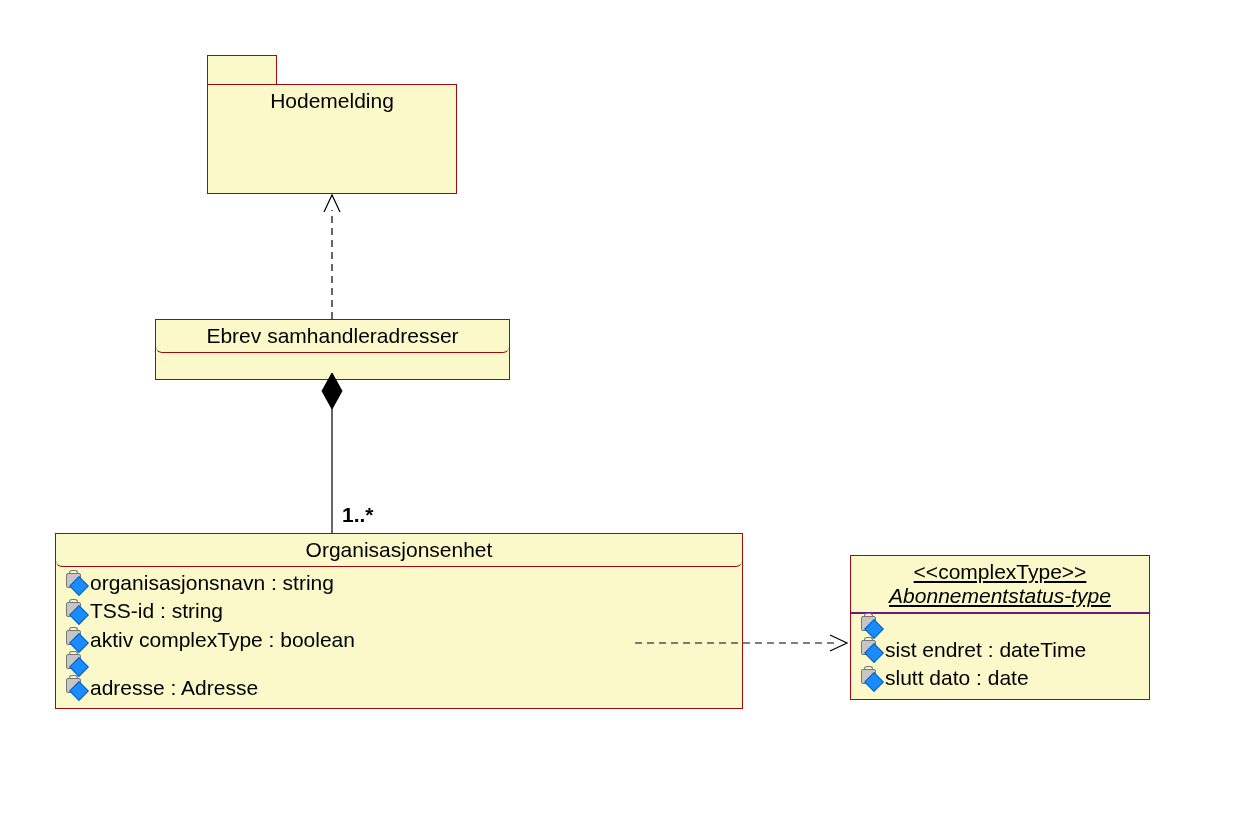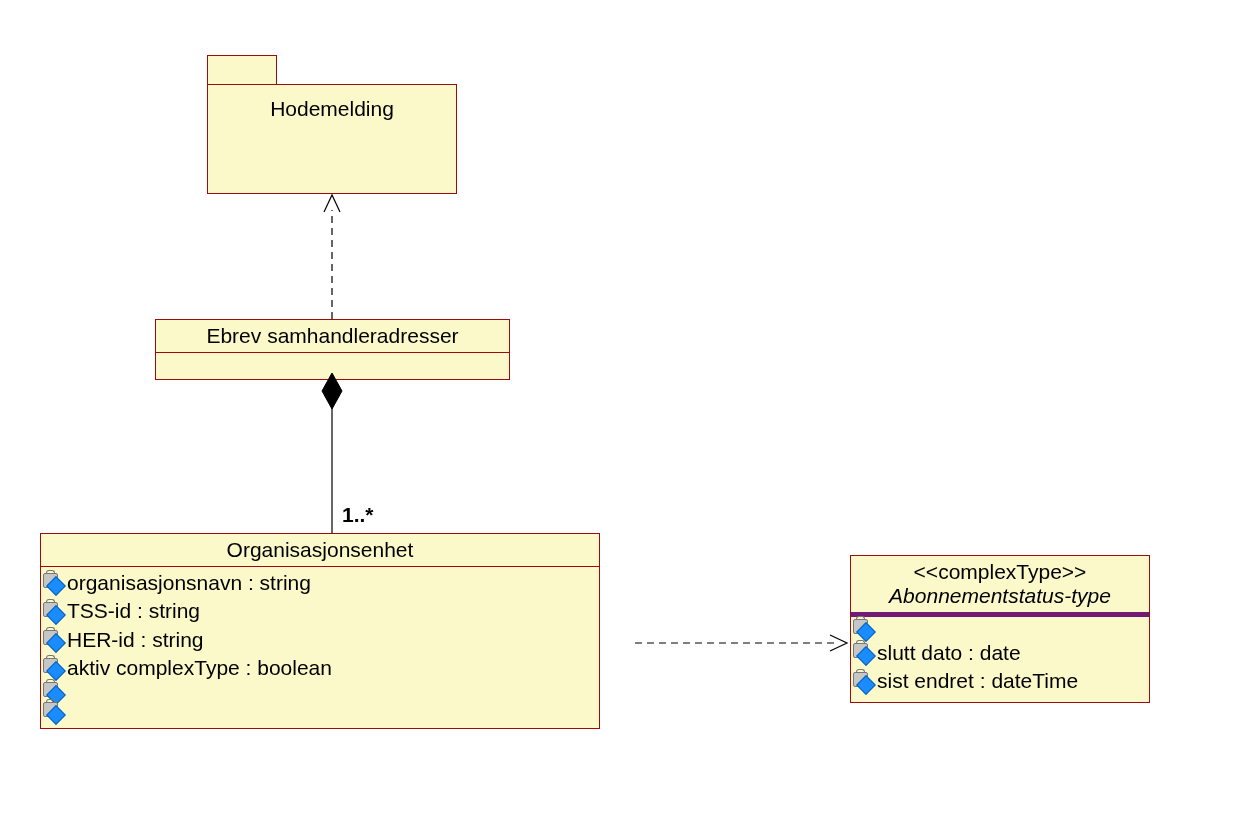--- a/index.html
+++ b/index.html
@@ -15,23 +15,24 @@
     position: absolute;
     background: #fbf9c9;
     border: 1px solid #9e0b0f;
     box-sizing: border-box;
   }
   .uml-header {
     text-align: center;
     padding: 4px 8px;
     font-size: 21px;
     border-bottom: 1px solid #9e0b0f;
+    border-radius: 6px;
   }
   .uml-body {
-    padding: 2px 6px 6px 2px;
+    padding: 2px 6px 6px 10px;
   }
   .uml-row {
     display: flex;
     align-items: center;
     font-size: 21px;
     line-height: 1.35;
   }
   .attr-icon {
     width: 20px;
     height: 20px;
@@ -76,21 +77,21 @@
     border: 1px solid #9e0b0f;
     border-bottom: none;
     box-sizing: border-box;
   }
   .package-body {
     position: absolute;
     background: #fbf9c9;
     border: 1px solid #9e0b0f;
     box-sizing: border-box;
     text-align: center;
-    padding-top: 12px;
+    padding-top: 4px;
     font-size: 21px;
   }
   .stereo {
     font-size: 21px;
     text-align: center;
   }
   .italic {
     font-style: italic;
   }
   .from {
@@ -129,21 +130,21 @@
   </div>
   <div class="uml-body" style="height:18px;"></div>
 </div>
 
 <svg class="connector" style="left:0; top:0; width:1233px; height:837px;">
   <line x1="332" y1="395" x2="332" y2="533" stroke="#000" stroke-width="1.2"></line>
   <polygon points="332,373 322,391 332,409 342,391" fill="#000" stroke="#000"></polygon>
 </svg>
 <div class="mult" style="left:342px; top:503px;">1..*</div>
 
-<div class="uml-box" style="left:40px; top:533px; width:560px;">
+<div class="uml-box" style="left:55px; top:533px; width:688px;">
   <div class="uml-header">
     <span>Organisasjonsenhet</span>
   </div>
   <div class="uml-body">
     <div class="uml-row">
       <span class="attr-icon">
           <span class="lock"></span>
           <span class="box"></span>
           <span class="diamond"></span>
         </span>
@@ -156,75 +157,68 @@
           <span class="diamond"></span>
         </span>
       <span>TSS-id : string</span>
     </div>
     <div class="uml-row">
       <span class="attr-icon">
           <span class="lock"></span>
           <span class="box"></span>
           <span class="diamond"></span>
         </span>
-      <span>HER-id : string</span>
-    </div>
-    <div class="uml-row">
-      <span class="attr-icon">
-          <span class="lock"></span>
-          <span class="box"></span>
-          <span class="diamond"></span>
-        </span>
       <span>aktiv complexType : boolean</span>
     </div>
     <div class="uml-row">
       <span class="attr-icon">
           <span class="lock"></span>
           <span class="box"></span>
           <span class="diamond"></span>
         </span>
     </div>
     <div class="uml-row">
       <span class="attr-icon">
           <span class="lock"></span>
           <span class="box"></span>
           <span class="diamond"></span>
         </span>
+      <span>adresse : Adresse</span>
     </div>
   </div>
 </div>
 
 <svg class="connector" style="left:0; top:0; width:1233px; height:837px;">
   <line x1="635" y1="643" x2="835" y2="643" stroke="#000" stroke-width="1.2" stroke-dasharray="7,5"></line>
   <polyline points="830,635 847,643 830,651" fill="none" stroke="#000" stroke-width="1.2"></polyline>
 </svg>
 
 <div class="uml-box" style="left:850px; top:555px; width:300px;">
-  <div style="border-bottom:5px solid #701a75; padding:4px 1px;">
+  <div style="border-bottom:2px solid #701a75; padding:4px 1px;text-decoration:underline;">
     <div class="stereo">&lt;&lt;complexType&gt;&gt;</div>
     <div class="stereo italic">Abonnementstatus-type</div>
   </div>
   <div class="uml-body">
     <div class="uml-row">
       <span class="attr-icon">
           <span class="lock"></span>
           <span class="box"></span>
           <span class="diamond"></span>
         </span>
     </div>
     <div class="uml-row">
       <span class="attr-icon">
           <span class="lock"></span>
           <span class="box"></span>
           <span class="diamond"></span>
         </span>
+      <span>sist endret : dateTime</span>
+    </div>
+    <div class="uml-row">
+      <span class="attr-icon">
+          <span class="lock"></span>
+          <span class="box"></span>
+          <span class="diamond"></span>
+        </span>
       <span>slutt dato : date</span>
     </div>
-    <div class="uml-row">
-      <span class="attr-icon">
-          <span class="lock"></span>
-          <span class="box"></span>
-          <span class="diamond"></span>
-        </span>
-      <span>sist endret : dateTime</span>
-    </div>
   </div>
 </div>
 
 </body></html>

